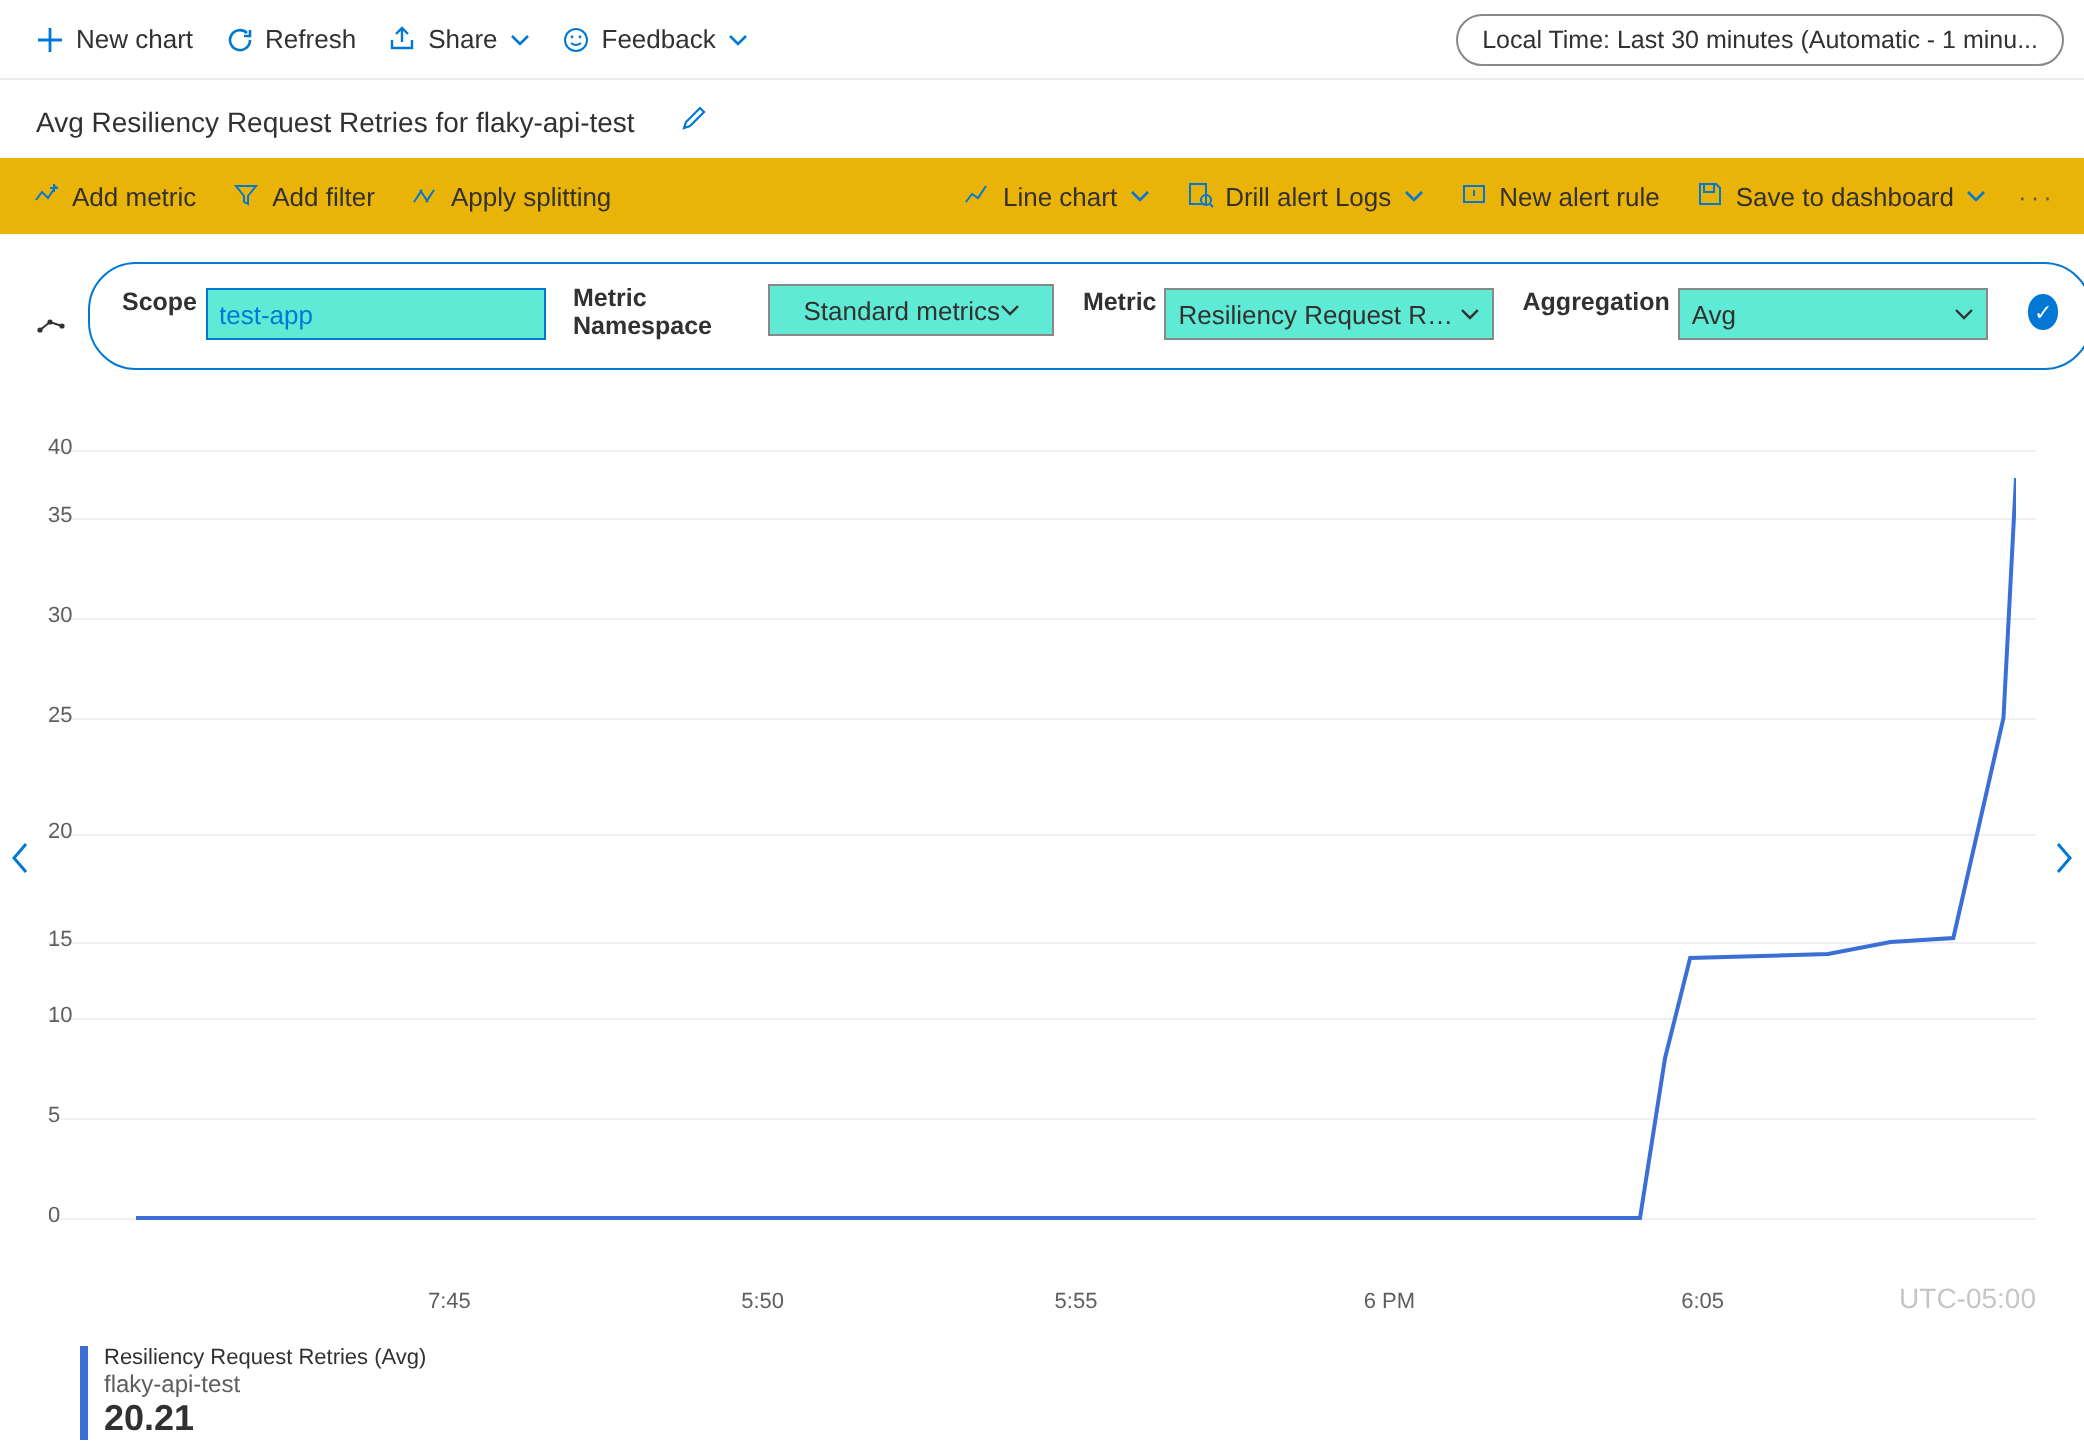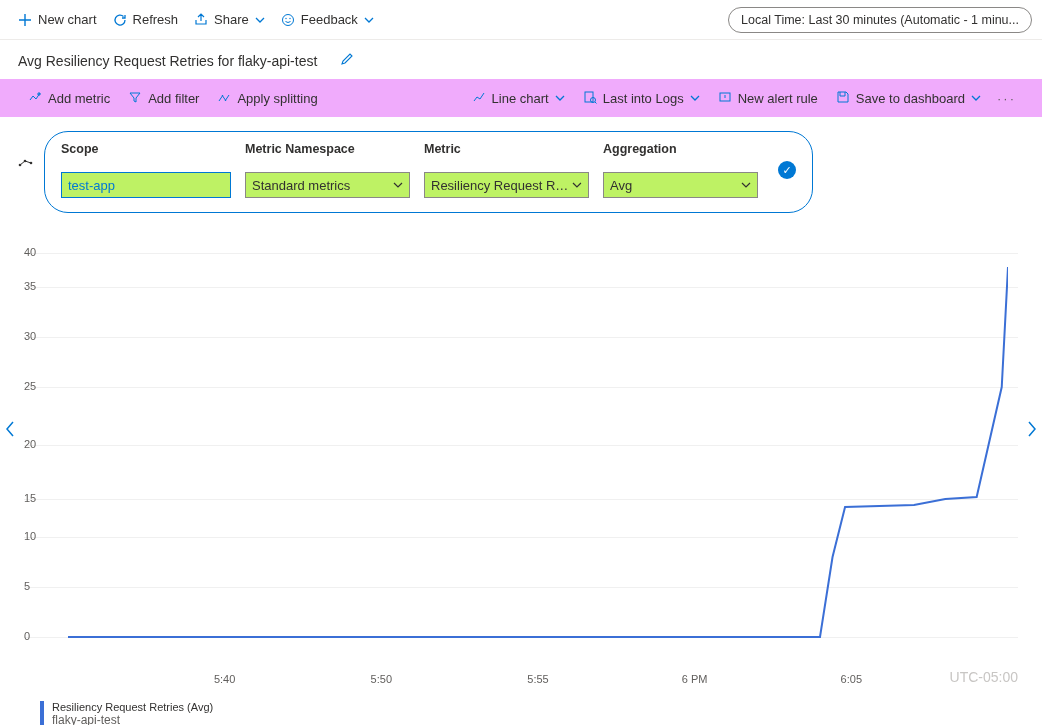--- a/index.html
+++ b/index.html
@@ -12,34 +12,34 @@
   .tbtn .lbl { color:#323130; }
   .tbtn svg { flex:none; }
   .spacer { flex:1; }
   .time-pill { border:1px solid #8a8886; border-radius:14px; height:26px; padding:0 12px; display:flex; align-items:center; font-size:12.5px; max-width:310px; overflow:hidden; white-space:nowrap; text-overflow:ellipsis; }
 
   
   .title-row { padding:12px 18px 10px; display:flex; align-items:center; gap:23px; font-size:14px; }
   .title-row .pencil { color:#0078d4; }
 
   
-  .action-bar { background:#f0abfc; height:38px; display:flex; align-items:center; padding:0 20px; gap:2px; }
+  .action-bar { background:#eab308; height:38px; display:flex; align-items:center; padding:0 8px; gap:2px; }
   .abtn { display:inline-flex; align-items:center; gap:6px; padding:4px 8px; cursor:pointer; color:#323130; }
   .abtn .ic { color:#0078d4; }
   .action-bar .spacer { flex:1; }
 
   
   .picker-wrap { padding:14px 18px 4px; display:flex; align-items:flex-start; gap:10px; }
   .dots { color:#323130; padding-top:24px; }
   .pill { border:1px solid #0078d4; border-radius:24px; padding:10px 16px 14px; display:flex; align-items:flex-end; gap:14px; position:relative; }
-  .field { display:flex; flex-direction:column; gap:16px; }
+  .field { display:flex; gap:4px; }
   .field label { font-size:12.5px; font-weight:600; color:#323130; }
-  .combo { border:1px solid #8a8886; height:26px; display:flex; align-items:center; padding:0 6px; justify-content:space-between; background:#bef264; font-size:13px; cursor:pointer; }
+  .combo { border:1px solid #8a8886; height:26px; display:flex; align-items:center; padding:0 6px; justify-content:space-between; background:#5eead4; font-size:13px; cursor:pointer; }
   .combo.scope { width:170px; border:1px solid #0078d4; color:#0078d4; }
-  .combo.ns { width:165px; }
+  .combo.ns { width:165px;justify-content:center; }
   .combo.metric { width:165px; }
   .combo.agg { width:155px; }
   .combo .txt { overflow:hidden; white-space:nowrap; text-overflow:ellipsis; }
   .check { width:18px; height:18px; border-radius:50%; background:#0078d4; color:#fff; display:flex; align-items:center; justify-content:center; font-size:11px; align-self:center; margin-left:6px; }
 
   
   .chart-zone { position:relative; margin:20px 24px 0; height:430px; }
   .y-tick { position:absolute; left:0; right:0; border-top:1px solid #f0f0f0; }
   .y-tick span { position:absolute; left:0; top:-8px; font-size:11px; color:#605e5c; }
   .x-tick { position:absolute; bottom:-18px; font-size:11px; color:#605e5c; transform:translateX(-50%); }
@@ -142,21 +142,21 @@
       <svg class="chev" viewBox="0 0 10 10">
           <path d="M1 3l4 4 4-4" stroke="#0078d4" stroke-width="1.3" fill="none"></path>
         </svg>
     </div>
     <div class="abtn">
       <span class="ic"><svg width="14" height="14" viewBox="0 0 14 14">
             <rect x="2" y="2" width="8" height="10" stroke="#0078d4" fill="none"></rect>
             <circle cx="10" cy="10" r="2.5" stroke="#0078d4" fill="none"></circle>
             <path d="M12 12l1.5 1.5" stroke="#0078d4"></path>
           </svg></span>
-      <span>Last into Logs</span>
+      <span>Drill alert Logs</span>
       <svg class="chev" viewBox="0 0 10 10">
           <path d="M1 3l4 4 4-4" stroke="#0078d4" stroke-width="1.3" fill="none"></path>
         </svg>
     </div>
     <div class="abtn">
       <span class="ic"><svg width="14" height="14" viewBox="0 0 14 14">
             <rect x="2" y="3" width="10" height="8" stroke="#0078d4" fill="none"></rect>
             <path d="M7 5v3M7 10h0" stroke="#0078d4"></path>
           </svg></span>
       <span>New alert rule</span>
@@ -255,21 +255,21 @@
           <span>30</span>
         </div>
         <div class="y-tick" style="top: 50px;">
           <span>35</span>
         </div>
         <div class="y-tick" style="top: 16px;">
           <span>40</span>
         </div>
       </div>
     <div id="x-axis">
-        <div class="x-tick" style="left: 200.667px;">5:40</div>
+        <div class="x-tick" style="left: 200.667px;">7:45</div>
         <div class="x-tick" style="left: 357.333px;">5:50</div>
         <div class="x-tick" style="left: 514px;">5:55</div>
         <div class="x-tick" style="left: 670.667px;">6 PM</div>
         <div class="x-tick" style="left: 827.333px;">6:05</div>
       </div>
     <span class="utc">UTC-05:00</span>
     <svg class="plot" id="plot-svg" width="940" height="404">
         <path d="M0,400 L752,400 L764.5333333333333,320 L777.0666666666666,270 L846,268 L877.3333333333334,262 L908.6666666666666,260 L933.7333333333333,150 L940,30" stroke="#3b6fd6" stroke-width="2" fill="none"></path>
       </svg>
   </div>

